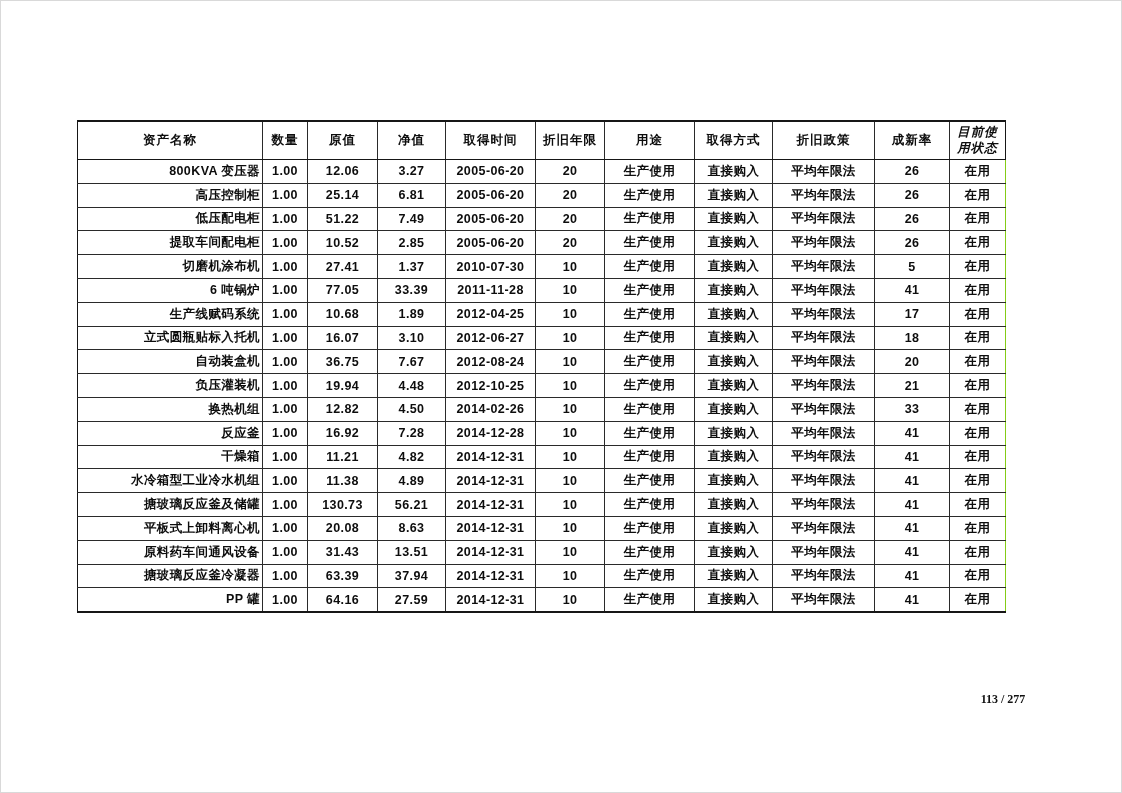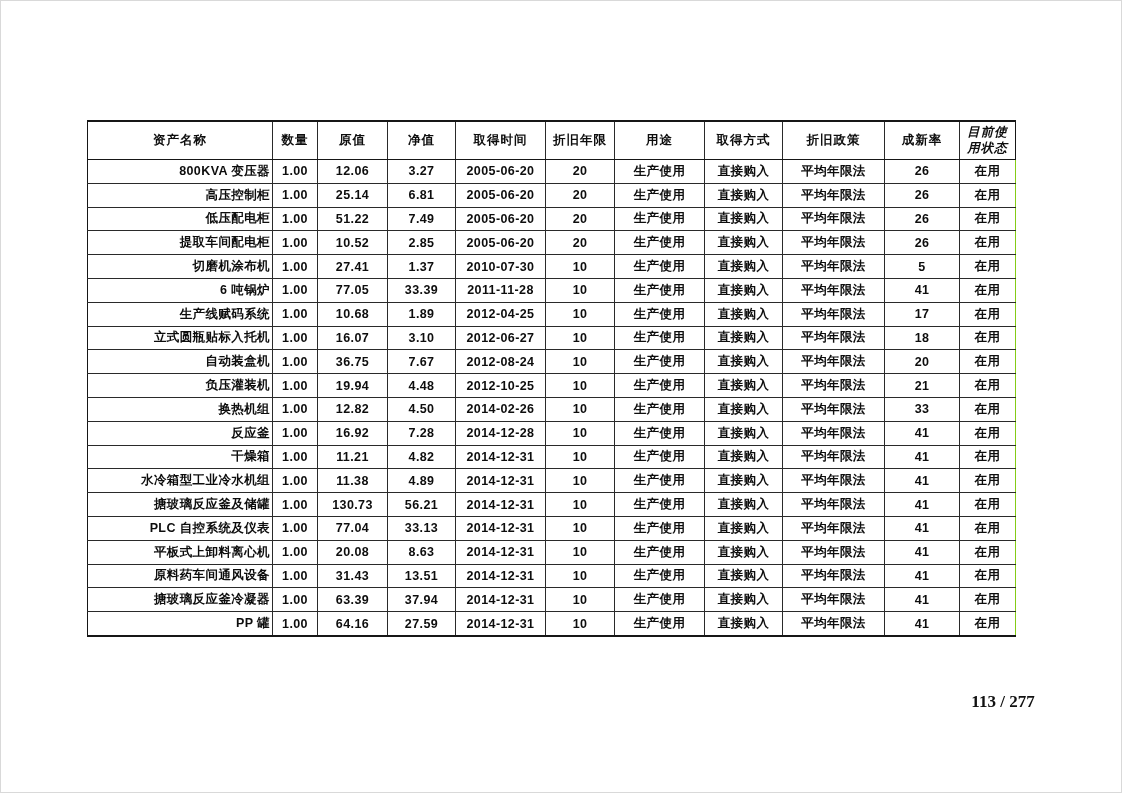--- a/index.html
+++ b/index.html
@@ -15,21 +15,21 @@
     overflow: hidden;
   }
   .page-frame {
     position: absolute;
     inset: 0;
     border: 1px solid #d9d9d9;
     pointer-events: none;
   }
   table.asset-table {
     position: absolute;
-    left: 87px;
+    left: 77px;
     top: 120px;
     width: 928px;
     border-collapse: collapse;
     table-layout: fixed;
     color: #0d0d0d;
     font-weight: 700;
   }
   table.asset-table col.c0  { width: 185px; }
   table.asset-table col.c1  { width: 45px; }
   table.asset-table col.c2  { width: 70px; }
@@ -83,21 +83,21 @@
   table.asset-table tbody tr:last-child td { border-bottom: 2.5px solid #161616; }
 
   .page-number {
     position: absolute;
     left: 958px;
     top: 692px;
     width: 90px;
     text-align: center;
     font-family: "Liberation Serif", "DejaVu Serif", serif;
     font-weight: 700;
-    font-size: 17px;
+    font-size: 12px;
     color: #111111;
   }
 </style>
 </head>
 <body>
 
 <div class="page-frame"></div>
 
 <table class="asset-table">
   <colgroup>
@@ -318,33 +318,20 @@
         <td>56.21</td>
         <td>2014-12-31</td>
         <td>10</td>
         <td>生产使用</td>
         <td>直接购入</td>
         <td>平均年限法</td>
         <td>41</td>
         <td>在用</td>
       </tr>
       <tr>
-        <td>PLC 自控系统及仪表</td>
-        <td>1.00</td>
-        <td>77.04</td>
-        <td>33.13</td>
-        <td>2014-12-31</td>
-        <td>10</td>
-        <td>生产使用</td>
-        <td>直接购入</td>
-        <td>平均年限法</td>
-        <td>41</td>
-        <td>在用</td>
-      </tr>
-      <tr>
         <td>平板式上卸料离心机</td>
         <td>1.00</td>
         <td>20.08</td>
         <td>8.63</td>
         <td>2014-12-31</td>
         <td>10</td>
         <td>生产使用</td>
         <td>直接购入</td>
         <td>平均年限法</td>
         <td>41</td>

